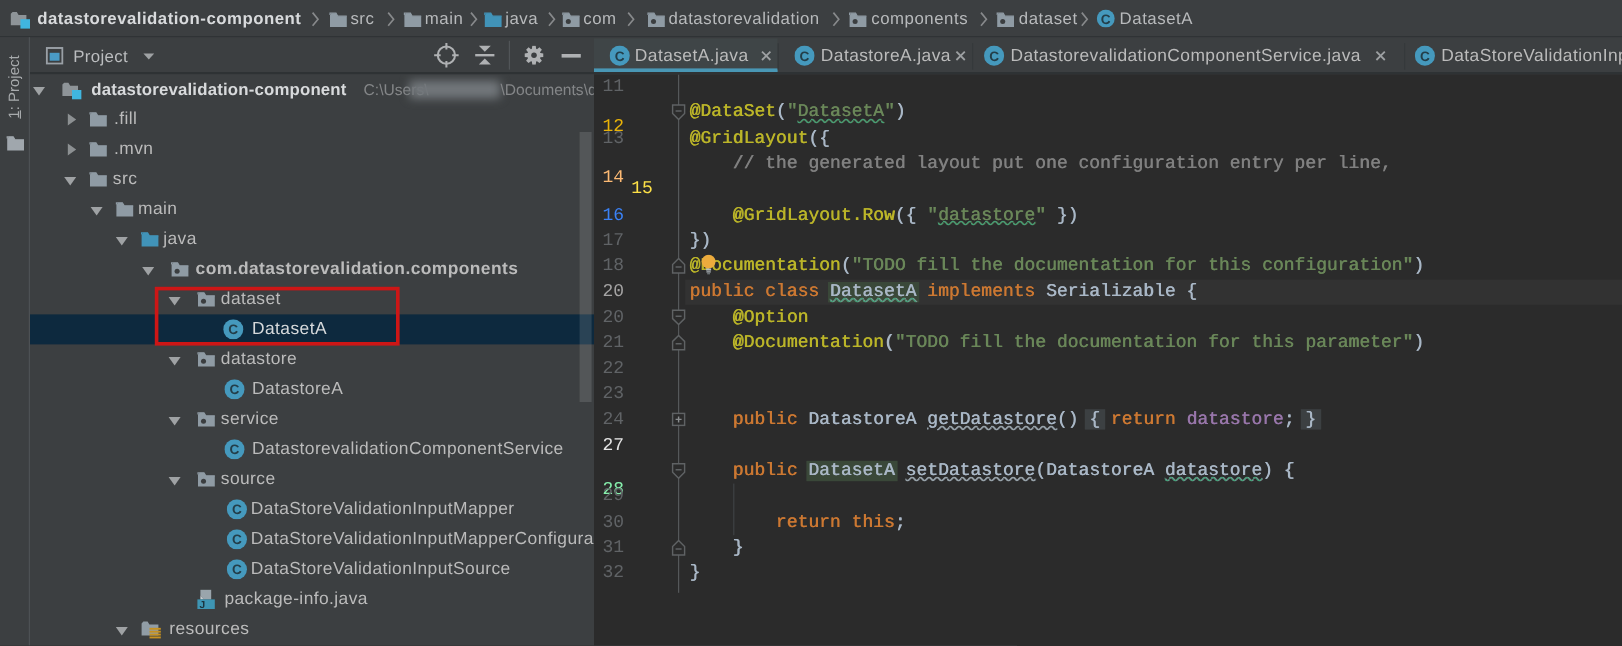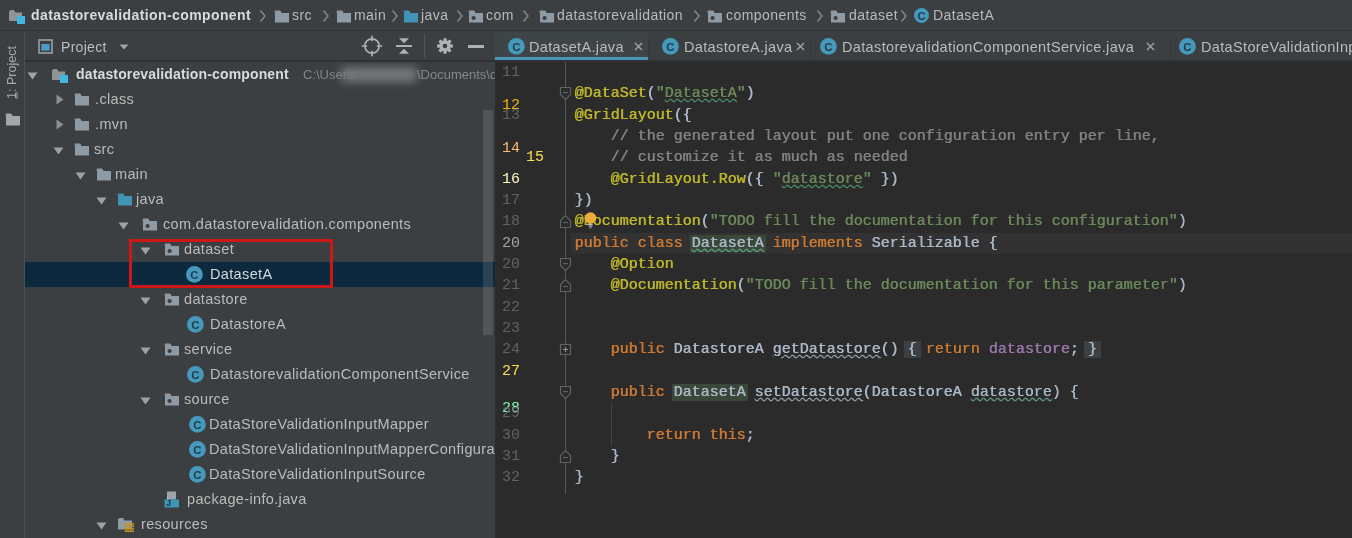--- a/index.html
+++ b/index.html
@@ -169,21 +169,21 @@
       <path d="M1 4.5 L1 14 L14 14 L14 5.5 L7.5 5.5 L6 3 L2.5 3 Z" fill="#8e9498"></path>
       <rect x="9" y="9" width="8" height="8" fill="#40b6e0"></rect>
     </svg>
 <svg class="abs" style="left:29px;top:32px;" width="11" height="11" viewBox="0 0 11 11">
       <path d="M2.5 0.5 L9.5 5.5 L2.5 10.5 Z" fill="#8c9092"></path>
     </svg>
 <svg class="abs" style="left:49px;top:29px;" width="16" height="16" viewBox="0 0 16 16">
       <path d="M1 4.5 L1 14.5 L15 14.5 L15 5.5 L7.5 5.5 L6 3 L2.5 3 Z" fill="#8f9ba4"></path>
       <path d="M1 4.5 L1 3 L6 3 L7.5 5.5 L15 5.5" fill="none" stroke="#8f9ba4" stroke-width="1"></path>
     </svg>
-<span class="tlabel" style="left:70px;top:25px;">.class</span>
+<span class="tlabel" style="left:70px;top:25px;">.fill</span>
 <svg class="abs" style="left:29px;top:57px;" width="11" height="11" viewBox="0 0 11 11">
       <path d="M2.5 0.5 L9.5 5.5 L2.5 10.5 Z" fill="#8c9092"></path>
     </svg>
 <svg class="abs" style="left:49px;top:54px;" width="16" height="16" viewBox="0 0 16 16">
       <path d="M1 4.5 L1 14.5 L15 14.5 L15 5.5 L7.5 5.5 L6 3 L2.5 3 Z" fill="#8f9ba4"></path>
       <path d="M1 4.5 L1 3 L6 3 L7.5 5.5 L15 5.5" fill="none" stroke="#8f9ba4" stroke-width="1"></path>
     </svg>
 <span class="tlabel" style="left:70px;top:50px;">.mvn</span>
 <svg class="abs" style="left:28px;top:83px;" width="11" height="11" viewBox="0 0 11 11">
       <path d="M0.5 2.5 L10.5 2.5 L5.5 9.5 Z" fill="#9fa2a4"></path>
@@ -210,21 +210,21 @@
     </svg>
 <span class="tlabel" style="left:111px;top:125px;">java</span>
 <svg class="abs" style="left:93px;top:158px;" width="11" height="11" viewBox="0 0 11 11">
       <path d="M0.5 2.5 L10.5 2.5 L5.5 9.5 Z" fill="#9fa2a4"></path>
     </svg>
 <svg class="abs" style="left:117px;top:154px;" width="16" height="16" viewBox="0 0 16 16">
       <path d="M1 4.5 L1 14.5 L15 14.5 L15 5.5 L7.5 5.5 L6 3 L2.5 3 Z" fill="#8f9ba4"></path>
       <path d="M1 4.5 L1 3 L6 3 L7.5 5.5 L15 5.5" fill="none" stroke="#8f9ba4" stroke-width="1"></path>
       <circle cx="5.6" cy="10" r="2.1" fill="#3b3e40"></circle>
     </svg>
-<span class="tlabel" style="left:138px;top:150px;">com.datastorevalidation.components</span>
+<span class="tlabel" style="left:138px;top:150px;font-weight:bold;">com.datastorevalidation.components</span>
 <svg class="abs" style="left:115px;top:183px;" width="11" height="11" viewBox="0 0 11 11">
       <path d="M0.5 2.5 L10.5 2.5 L5.5 9.5 Z" fill="#9fa2a4"></path>
     </svg>
 <svg class="abs" style="left:139px;top:179px;" width="16" height="16" viewBox="0 0 16 16">
       <path d="M1 4.5 L1 14.5 L15 14.5 L15 5.5 L7.5 5.5 L6 3 L2.5 3 Z" fill="#8f9ba4"></path>
       <path d="M1 4.5 L1 3 L6 3 L7.5 5.5 L15 5.5" fill="none" stroke="#8f9ba4" stroke-width="1"></path>
       <circle cx="5.6" cy="10" r="2.1" fill="#3b3e40"></circle>
     </svg>
 <span class="tlabel" style="left:159px;top:175px;">dataset</span>
 <svg class="abs" style="left:161px;top:204px;" width="17" height="17" viewBox="0 0 17 17">
@@ -311,30 +311,30 @@
 </div>
 <div class="abs" style="left:495px;top:62px;width:857px;height:476px;background:#2b2b2b;overflow:hidden;" id="editor">
 <div class="abs" style="left:76px;top:170.67px;width:781px;height:21.33px;background:#323232;"></div>
 <div class="abs" style="left:69.5px;top:0;width:1px;height:432px;background:#55585a;"></div>
 <div class="abs" style="left:115.5px;top:341.33px;width:1px;height:42.67px;background:#3f4245;"></div>
 <div class="num" style="left:0px;top:0.00px;color:#606366;">11</div>
 <div class="num" style="left:0px;top:33px;color:#eab308;">12</div>
 <div class="num" style="left:0px;top:42.67px;color:#606366;">13</div>
 <div class="num" style="left:0px;top:64.00px;color:#fdba74;margin-top:12px;">14</div>
 <div class="num" style="left:0px;top:85.33px;color:#fde047;margin-left:24px;">15</div>
-<div class="num" style="left:0px;top:106.67px;color:#fef9c3;">16</div>
+<div class="num" style="left:0px;top:106.67px;color:#3b82f6;">16</div>
 <div class="num" style="left:0px;top:128.00px;color:#606366;">17</div>
 <div class="num" style="left:0px;top:149.33px;color:#606366;">18</div>
 <div class="num" style="left:0px;top:170.67px;color:#a4a3a3;">20</div>
 <div class="num" style="left:0px;top:192.00px;color:#606366;">20</div>
 <div class="num" style="left:0px;top:213.33px;color:#606366;">21</div>
 <div class="num" style="left:0px;top:234.67px;color:#606366;">22</div>
 <div class="num" style="left:0px;top:256.00px;color:#606366;">23</div>
 <div class="num" style="left:0px;top:277.33px;color:#606366;">24</div>
-<div class="num" style="left:0px;top:298.67px;color:#fde047;">27</div>
+<div class="num" style="left:0px;top:298.67px;color:#e5e5e5;">27</div>
 <div class="num" style="left:0px;top:336px;color:#86efac;">28</div>
 <div class="num" style="left:0px;top:341.33px;color:#606366;">29</div>
 <div class="num" style="left:0px;top:362.67px;color:#606366;">30</div>
 <div class="num" style="left:0px;top:384.00px;color:#606366;">31</div>
 <div class="num" style="left:0px;top:405.33px;color:#606366;">32</div>
 <svg class="abs" style="left:63.5px;top:24.33333333333333px;" width="13" height="15" viewBox="0 0 13 15">
       <path d="M1.5 1.5 L11.5 1.5 L11.5 8.5 L6.5 13.5 L1.5 8.5 Z" fill="#2b2b2b" stroke="#5f6264" stroke-width="1.2"></path>
       <path d="M4 6.5 L9 6.5" stroke="#5f6264" stroke-width="1.2"></path>
     </svg>
 <svg class="abs" style="left:63.5px;top:152.33333333333331px;" width="13" height="15" viewBox="0 0 13 15">
@@ -357,21 +357,20 @@
       <path d="M1.5 1.5 L11.5 1.5 L11.5 8.5 L6.5 13.5 L1.5 8.5 Z" fill="#2b2b2b" stroke="#5f6264" stroke-width="1.2"></path>
       <path d="M4 6.5 L9 6.5" stroke="#5f6264" stroke-width="1.2"></path>
     </svg>
 <svg class="abs" style="left:63.5px;top:387.0px;" width="13" height="15" viewBox="0 0 13 15">
       <path d="M1.5 13.5 L11.5 13.5 L11.5 6.5 L6.5 1.5 L1.5 6.5 Z" fill="#2b2b2b" stroke="#5f6264" stroke-width="1.2"></path>
       <path d="M4 8.5 L9 8.5" stroke="#5f6264" stroke-width="1.2"></path>
     </svg>
 <div class="ed-line" style="left:79.5px;top:21.33px;"><span class="ann">@DataSet</span><span class="pl">(</span><span class="str">"</span><span class="str sqg">DatasetA</span><span class="str">"</span><span class="pl">)</span></div>
 <div class="ed-line" style="left:79.5px;top:42.67px;"><span class="ann">@GridLayout</span><span class="pl">({</span></div>
 <div class="ed-line" style="left:79.5px;top:64.00px;"><span class="cmt">    // the generated layout put one configuration entry per line,</span></div>
-<div class="ed-line" style="left:79.5px;top:85.33px;"><span class="cmt">    // customize it as much as needed</span></div>
 <div class="ed-line" style="left:79.5px;top:106.67px;"><span class="pl">    </span><span class="ann">@GridLayout.Row</span><span class="pl">({ </span><span class="str">"</span><span class="str sqg">datastore</span><span class="str">"</span><span class="pl"> })</span></div>
 <div class="ed-line" style="left:79.5px;top:128.00px;"><span class="pl">})</span></div>
 <div class="ed-line" style="left:79.5px;top:149.33px;"><span class="ann">@Documentation</span><span class="pl">(</span><span class="str">"TODO fill the documentation for this configuration"</span><span class="pl">)</span></div>
 <div class="ed-line" style="left:79.5px;top:170.67px;"><span class="kw">public class </span><span class="pl idbox sqg">DatasetA</span><span class="pl"> </span><span class="kw">implements</span><span class="pl"> Serializable {</span></div>
 <div class="ed-line" style="left:79.5px;top:192.00px;"><span class="pl">    </span><span class="ann">@Option</span></div>
 <div class="ed-line" style="left:79.5px;top:213.33px;"><span class="pl">    </span><span class="ann">@Documentation</span><span class="pl">(</span><span class="str">"TODO fill the documentation for this parameter"</span><span class="pl">)</span></div>
 <div class="ed-line" style="left:79.5px;top:277.33px;"><span class="pl">    </span><span class="kw">public</span><span class="pl"> DatastoreA </span><span class="pl sqgy">getDatastore</span><span class="pl">() </span><span class="pl foldbox">{</span><span class="pl"> </span><span class="kw">return</span><span class="pl"> </span><span class="fld">datastore</span><span class="pl">; </span><span class="pl foldbox">}</span></div>
 <div class="ed-line" style="left:79.5px;top:320.00px;"><span class="pl">    </span><span class="kw">public</span><span class="pl"> </span><span class="pl idbox">DatasetA</span><span class="pl"> </span><span class="pl sqgy">setDatastore</span><span class="pl">(DatastoreA </span><span class="pl sqg">datastore</span><span class="pl">) {</span></div>
 <div class="ed-line" style="left:79.5px;top:362.67px;"><span class="pl">        </span><span class="kw">return this</span><span class="pl">;</span></div>
 <div class="ed-line" style="left:79.5px;top:384.00px;"><span class="pl">    }</span></div>

